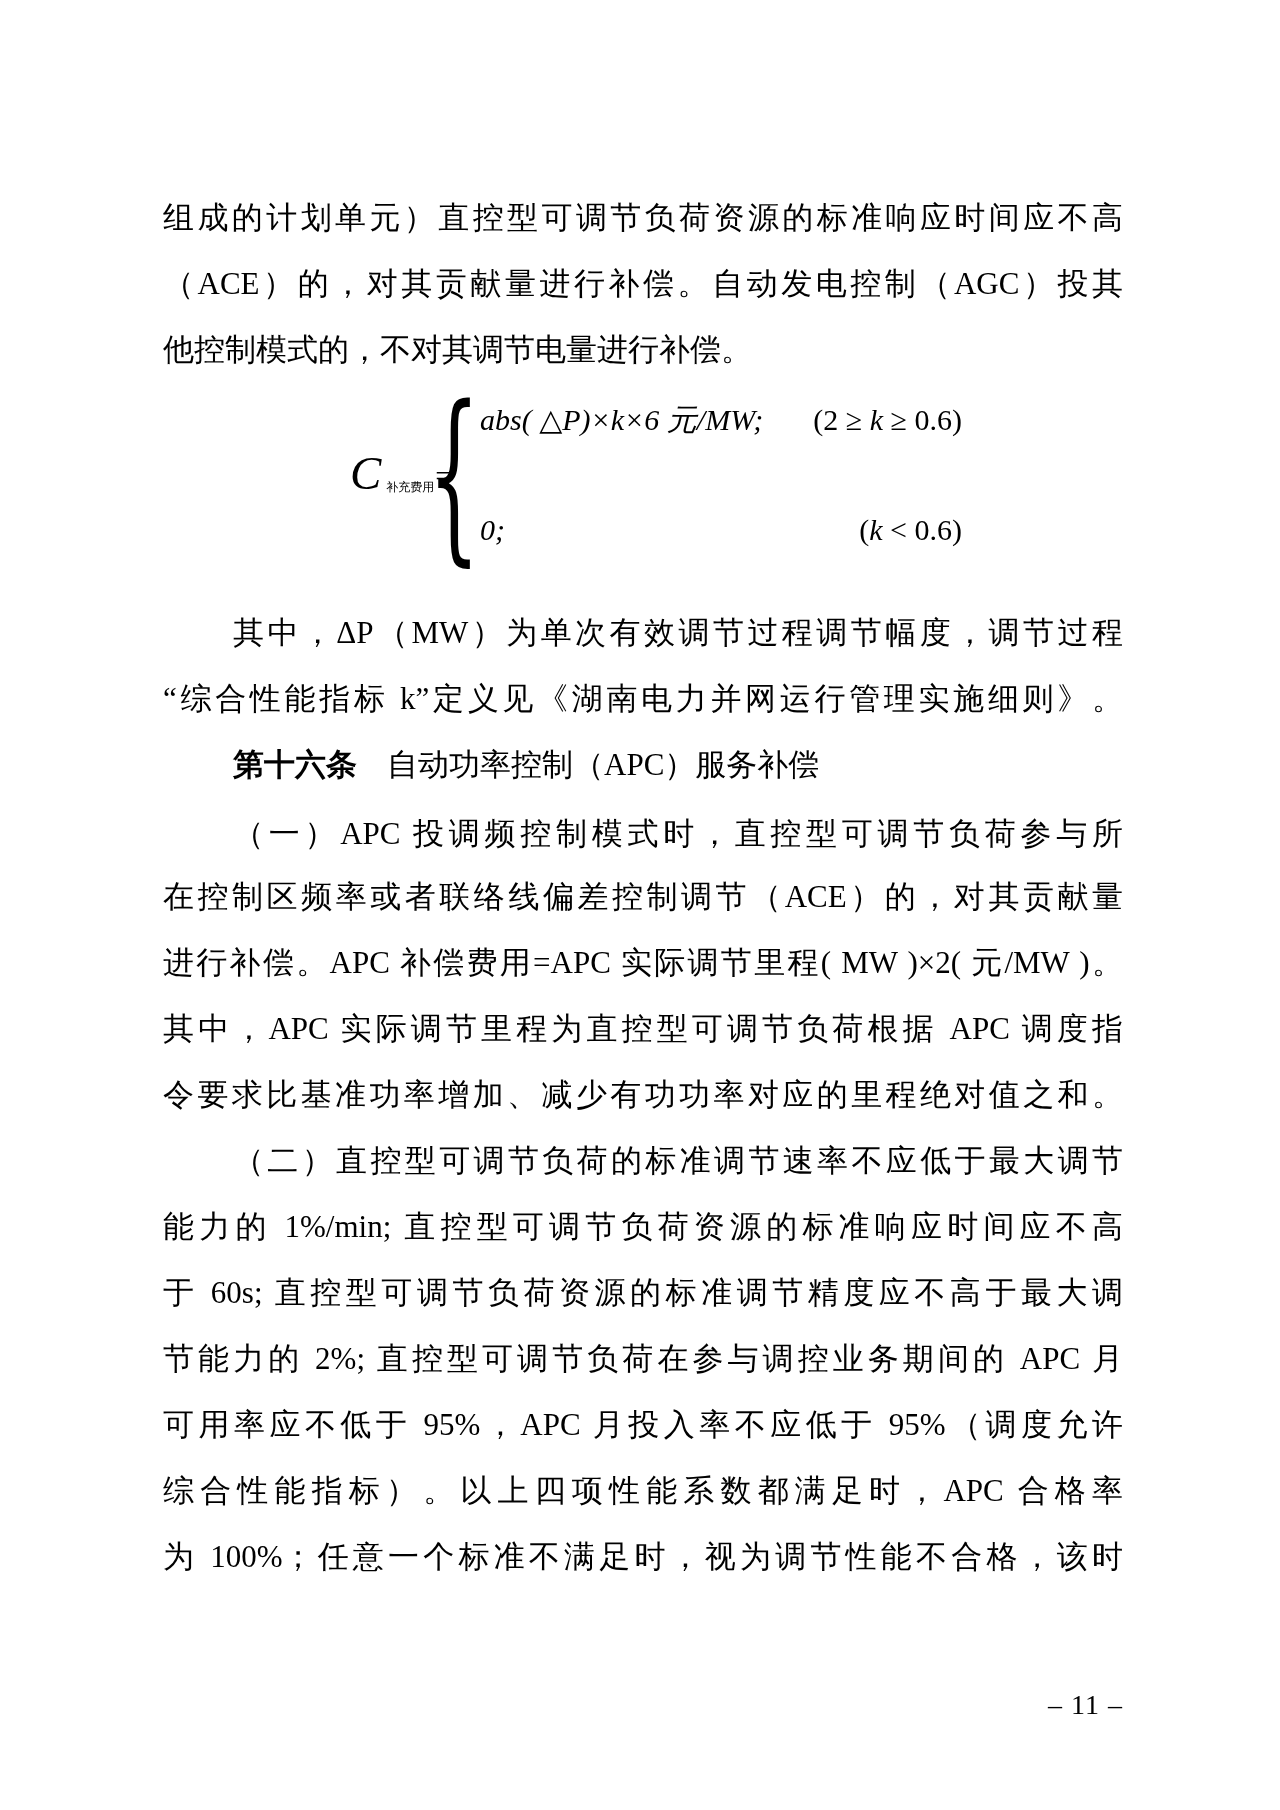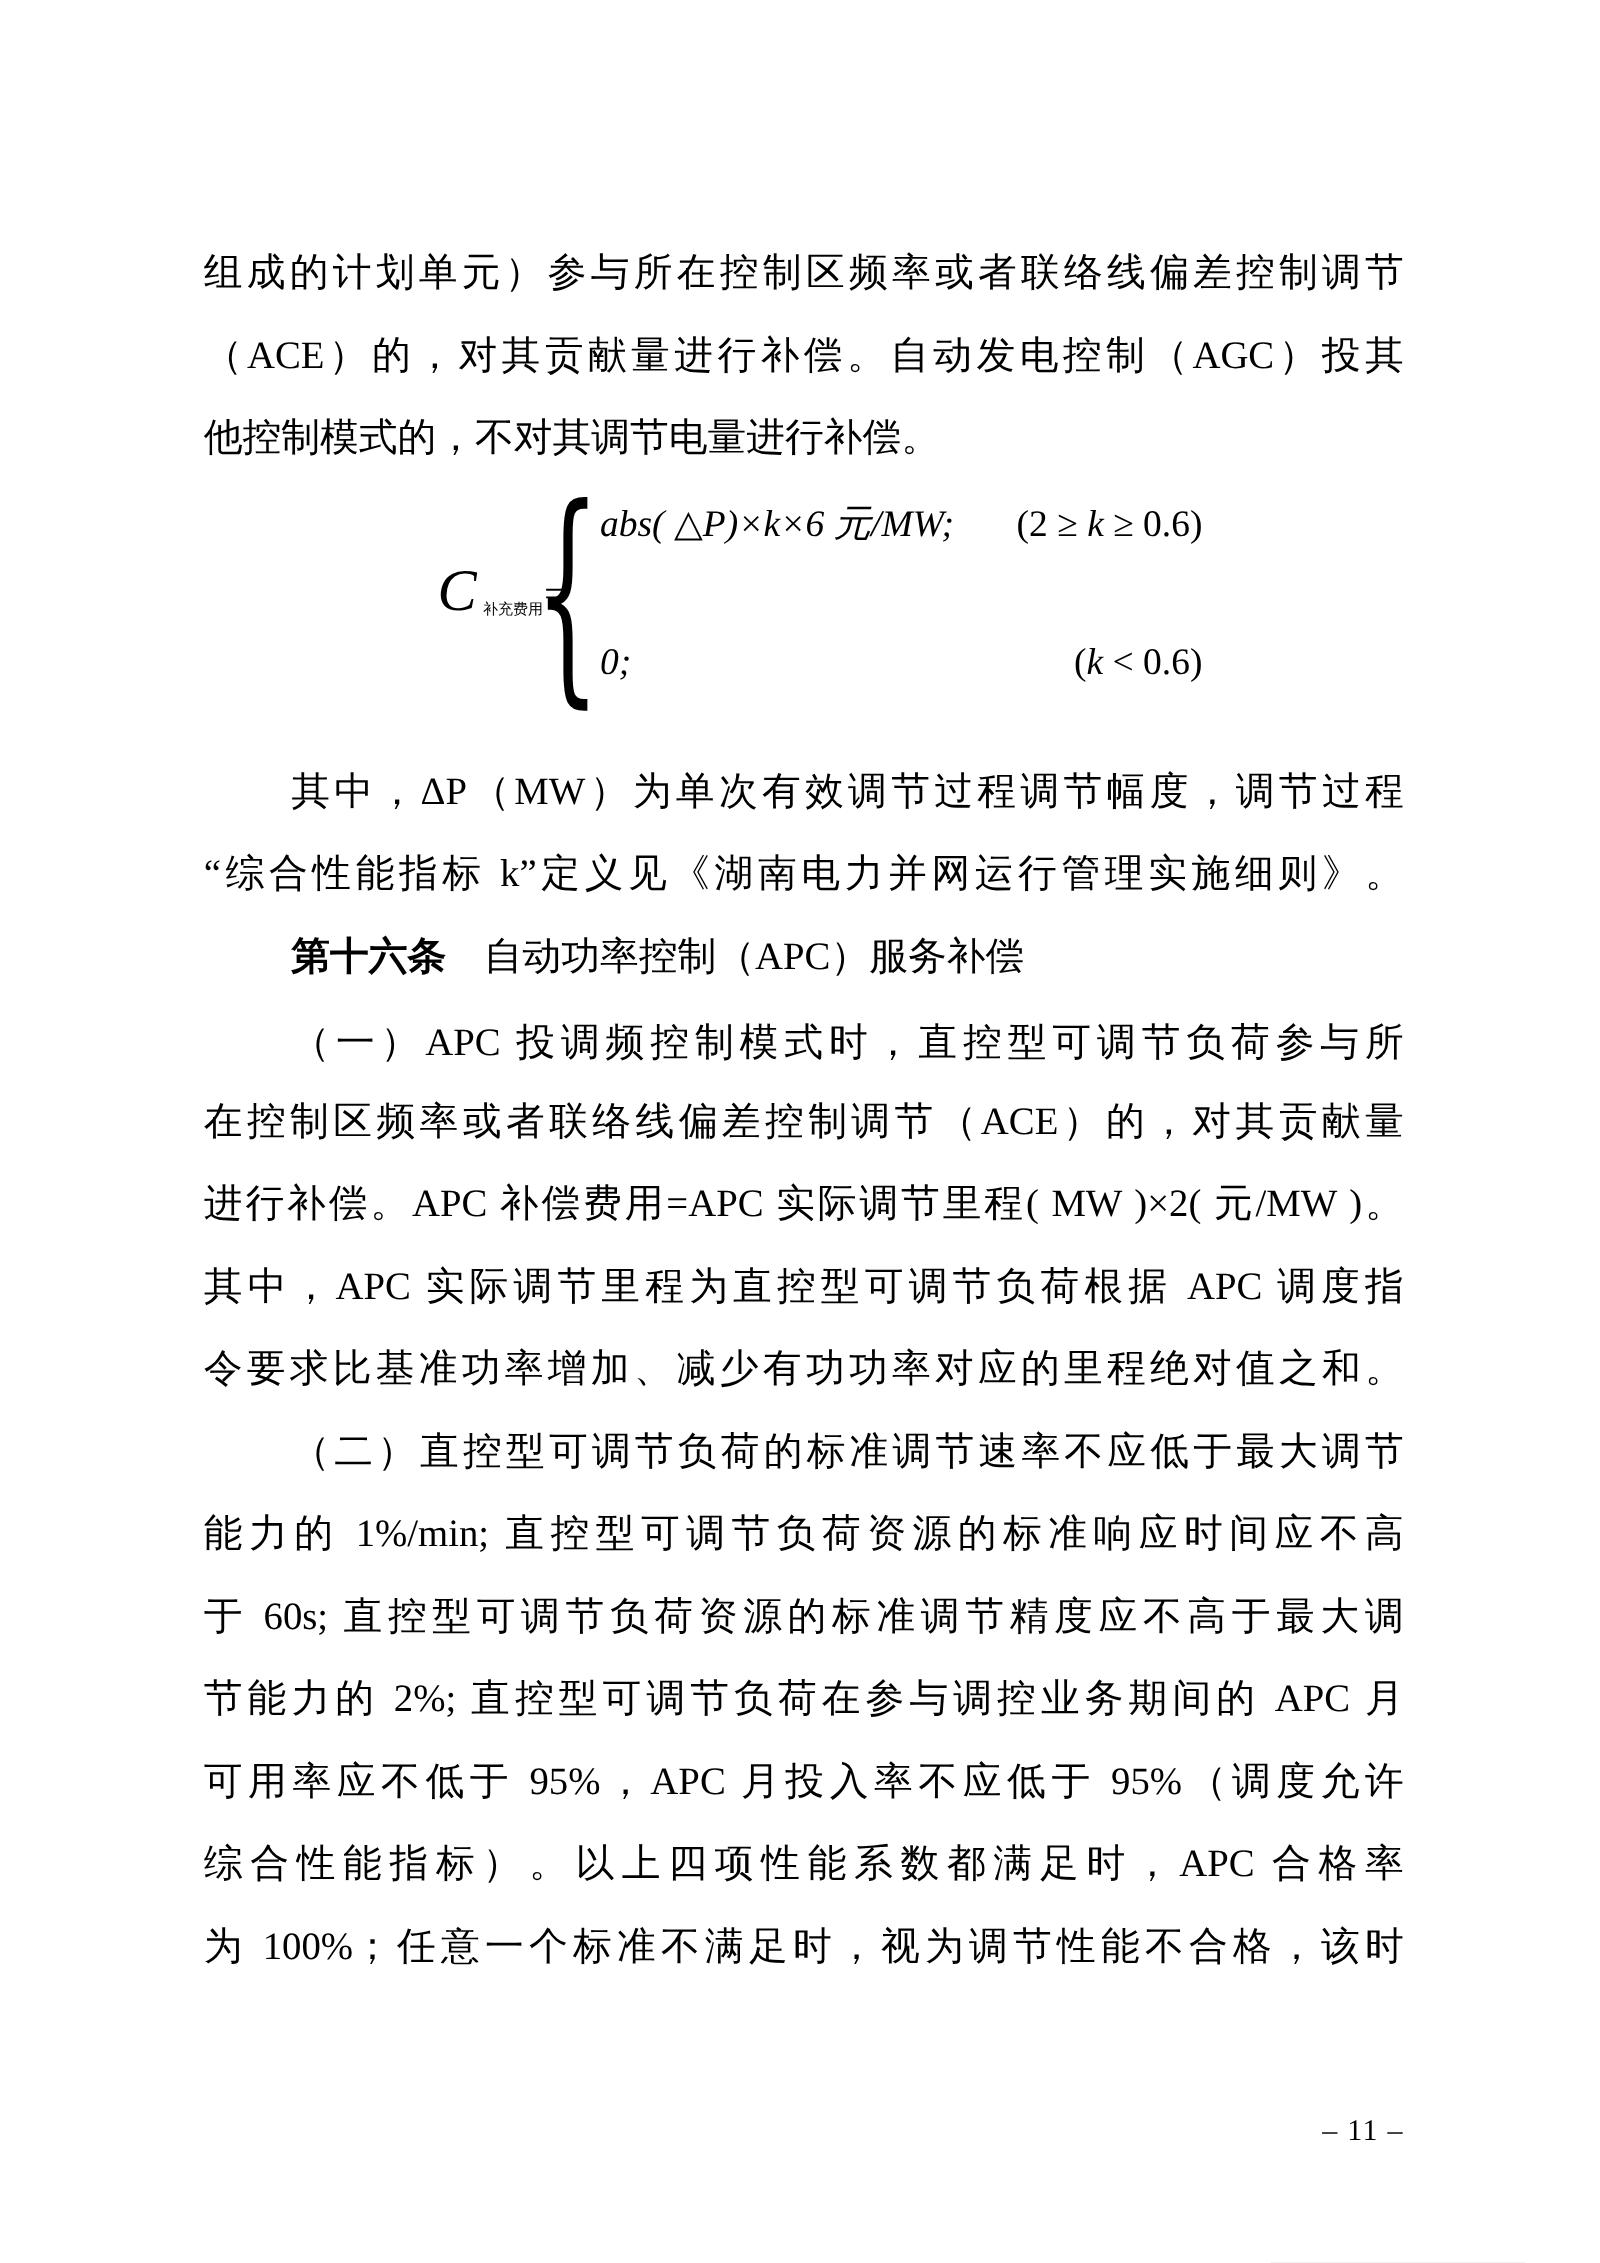--- a/index.html
+++ b/index.html
@@ -51,30 +51,30 @@
     line-height:46px;font-size:30px;display:flex;
     white-space:nowrap;
   }
   .f-row1{top:397px;text-align:center;}
   .f-row2{top:507px;}
   .f-expr{font-style:italic;}
   .f-cond{margin-left:auto;}
   .f-cvar{font-style:italic;}
   .pagenum{
     position:absolute;left:163px;top:1688px;width:960px;
-    text-align:right;font-size:24px;line-height:34px;
+    text-align:right;font-size:28px;line-height:34px;
     letter-spacing:1px;
   }
 </style>
 </head>
 <body>
 
 <div class="page">
 
-  <div class="ln j" style="top:185px">组成的计划单元）参与所在控制区频率或者联络线偏差控制调节</div>
+  <div class="ln j" style="top:185px">组成的计划单元）直控型可调节负荷资源的标准响应时间应不高</div>
   <div class="ln j" style="top:251px">（ACE）的，对其贡献量进行补偿。自动发电控制（AGC）投其</div>
   <div class="ln" style="top:317px">他控制模式的，不对其调节电量进行补偿。</div>
 
   <div>
     <div class="f-lhs">
       <span class="f-var">C</span>
       <span class="f-sub">补充费用</span>
       <span class="f-eq">=</span>
     </div>
     <div class="f-brace">{</div>

